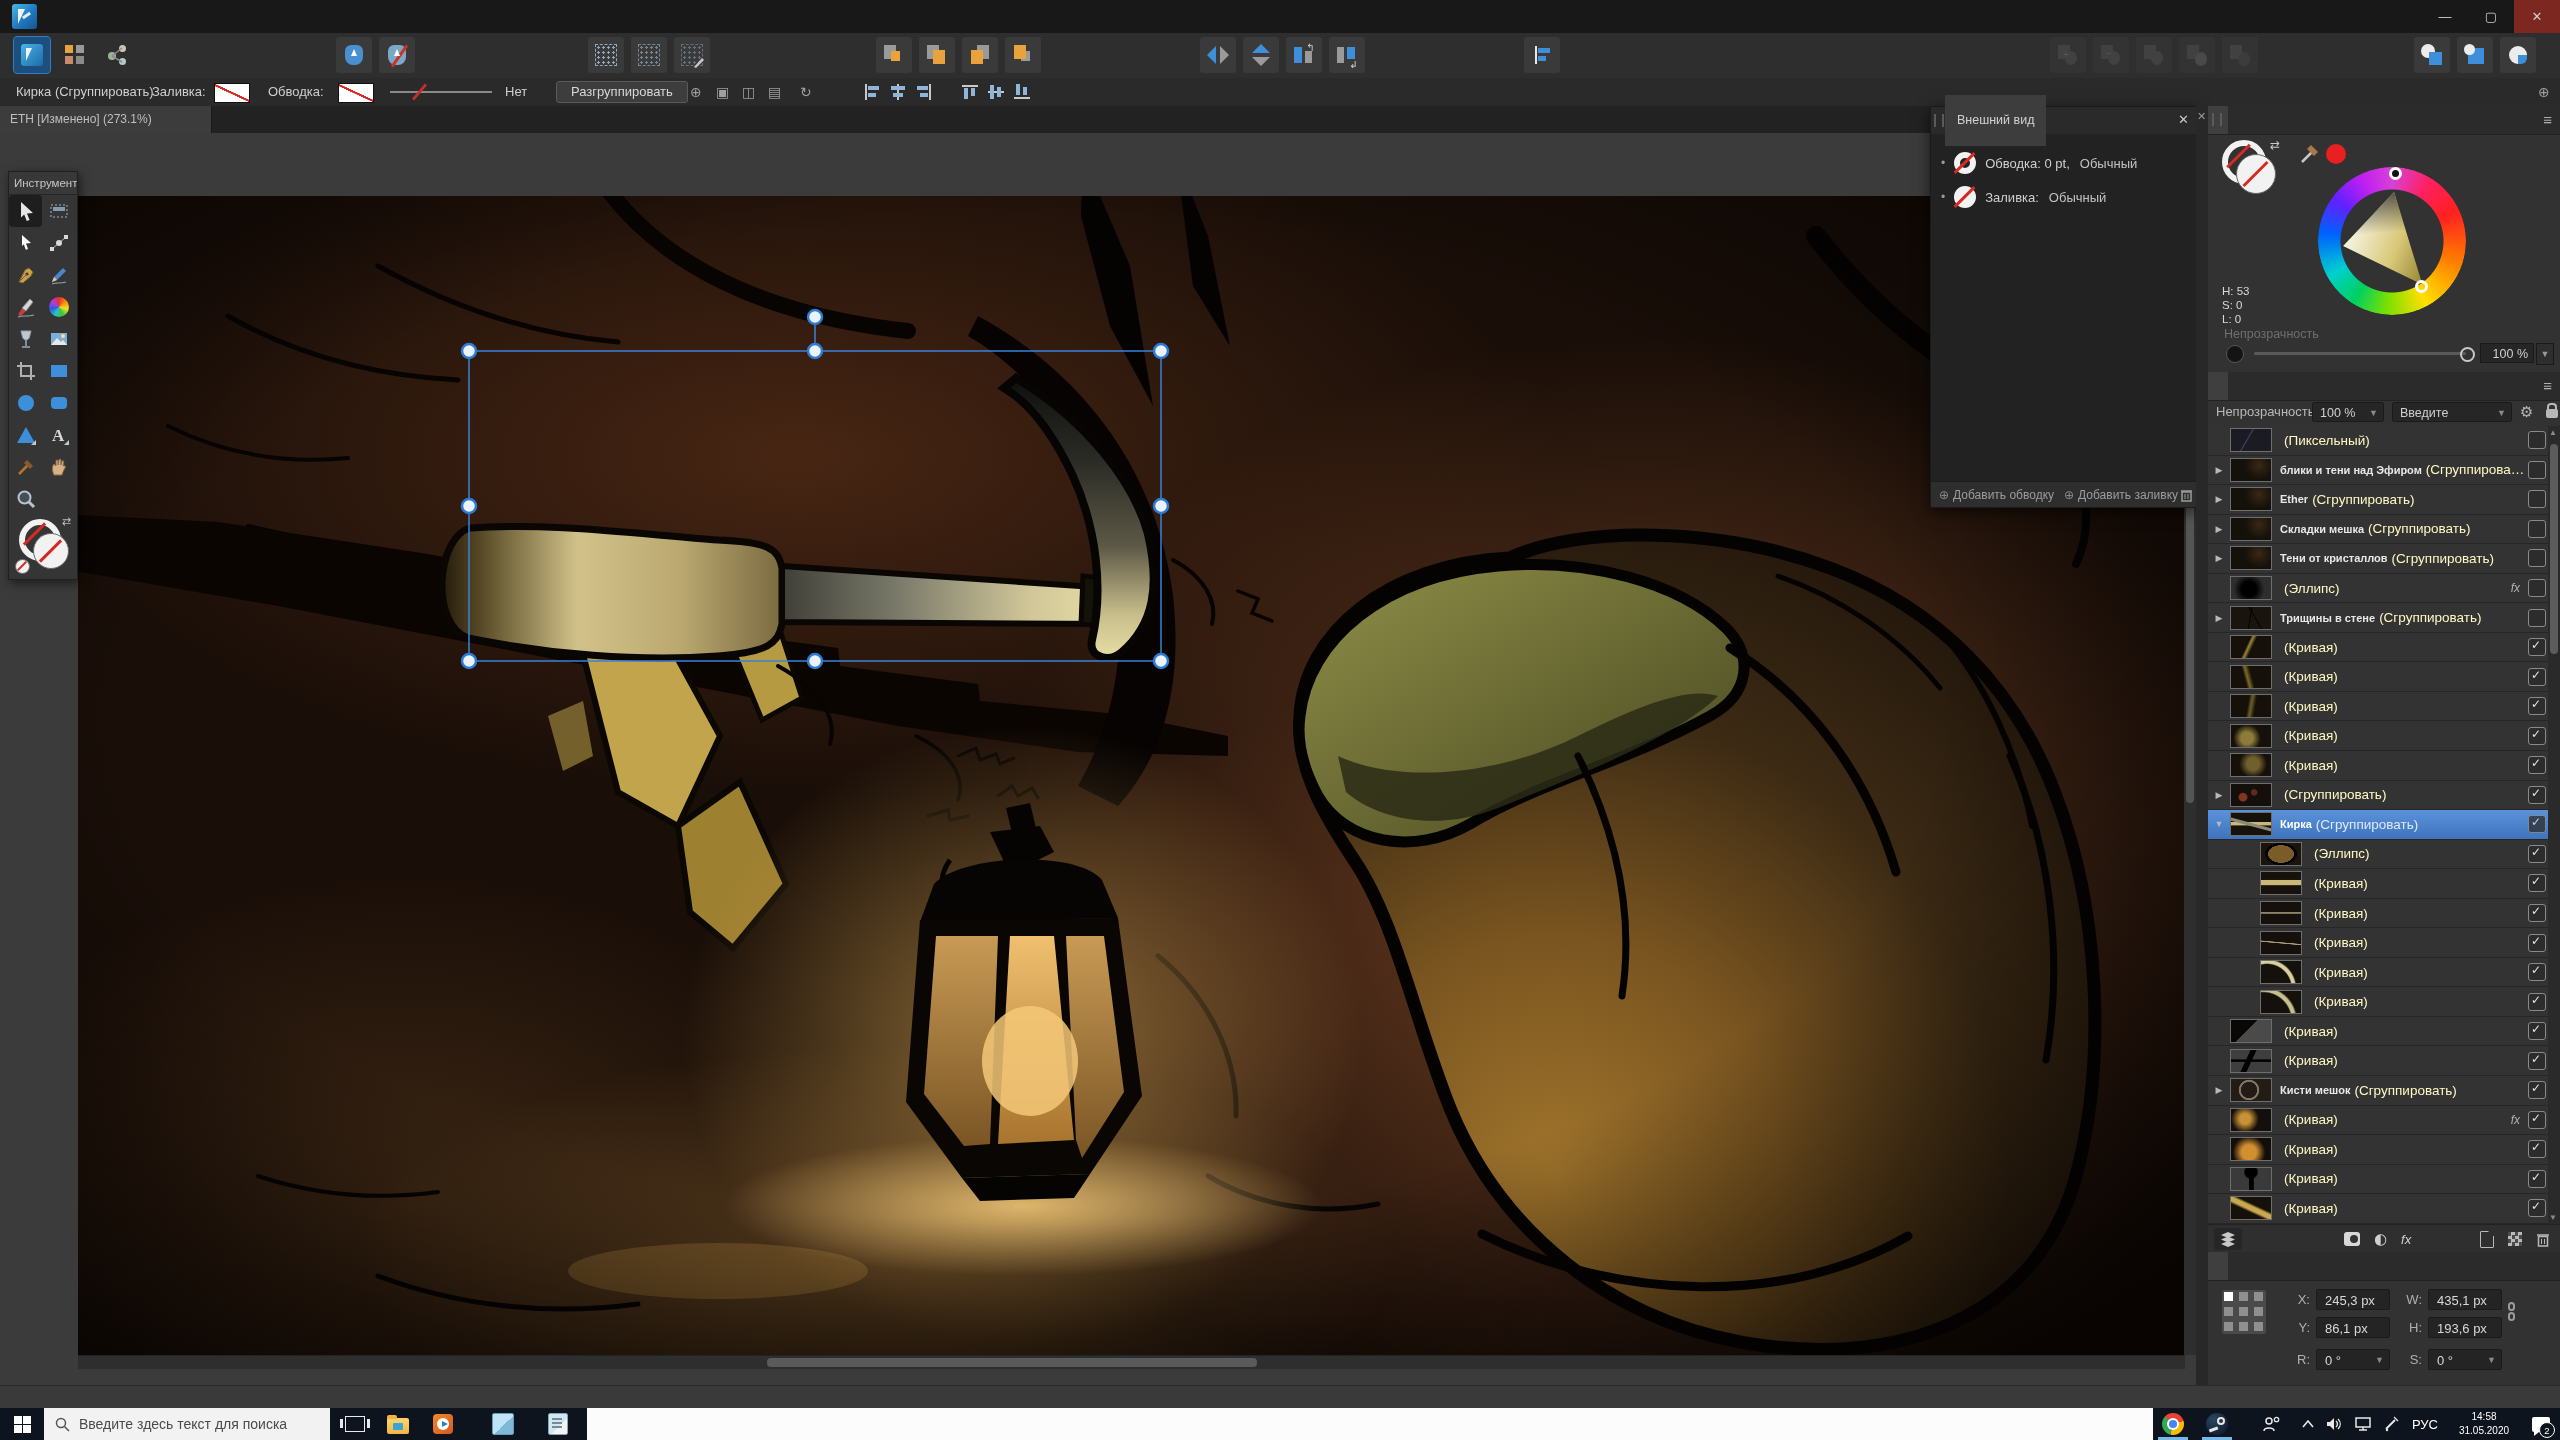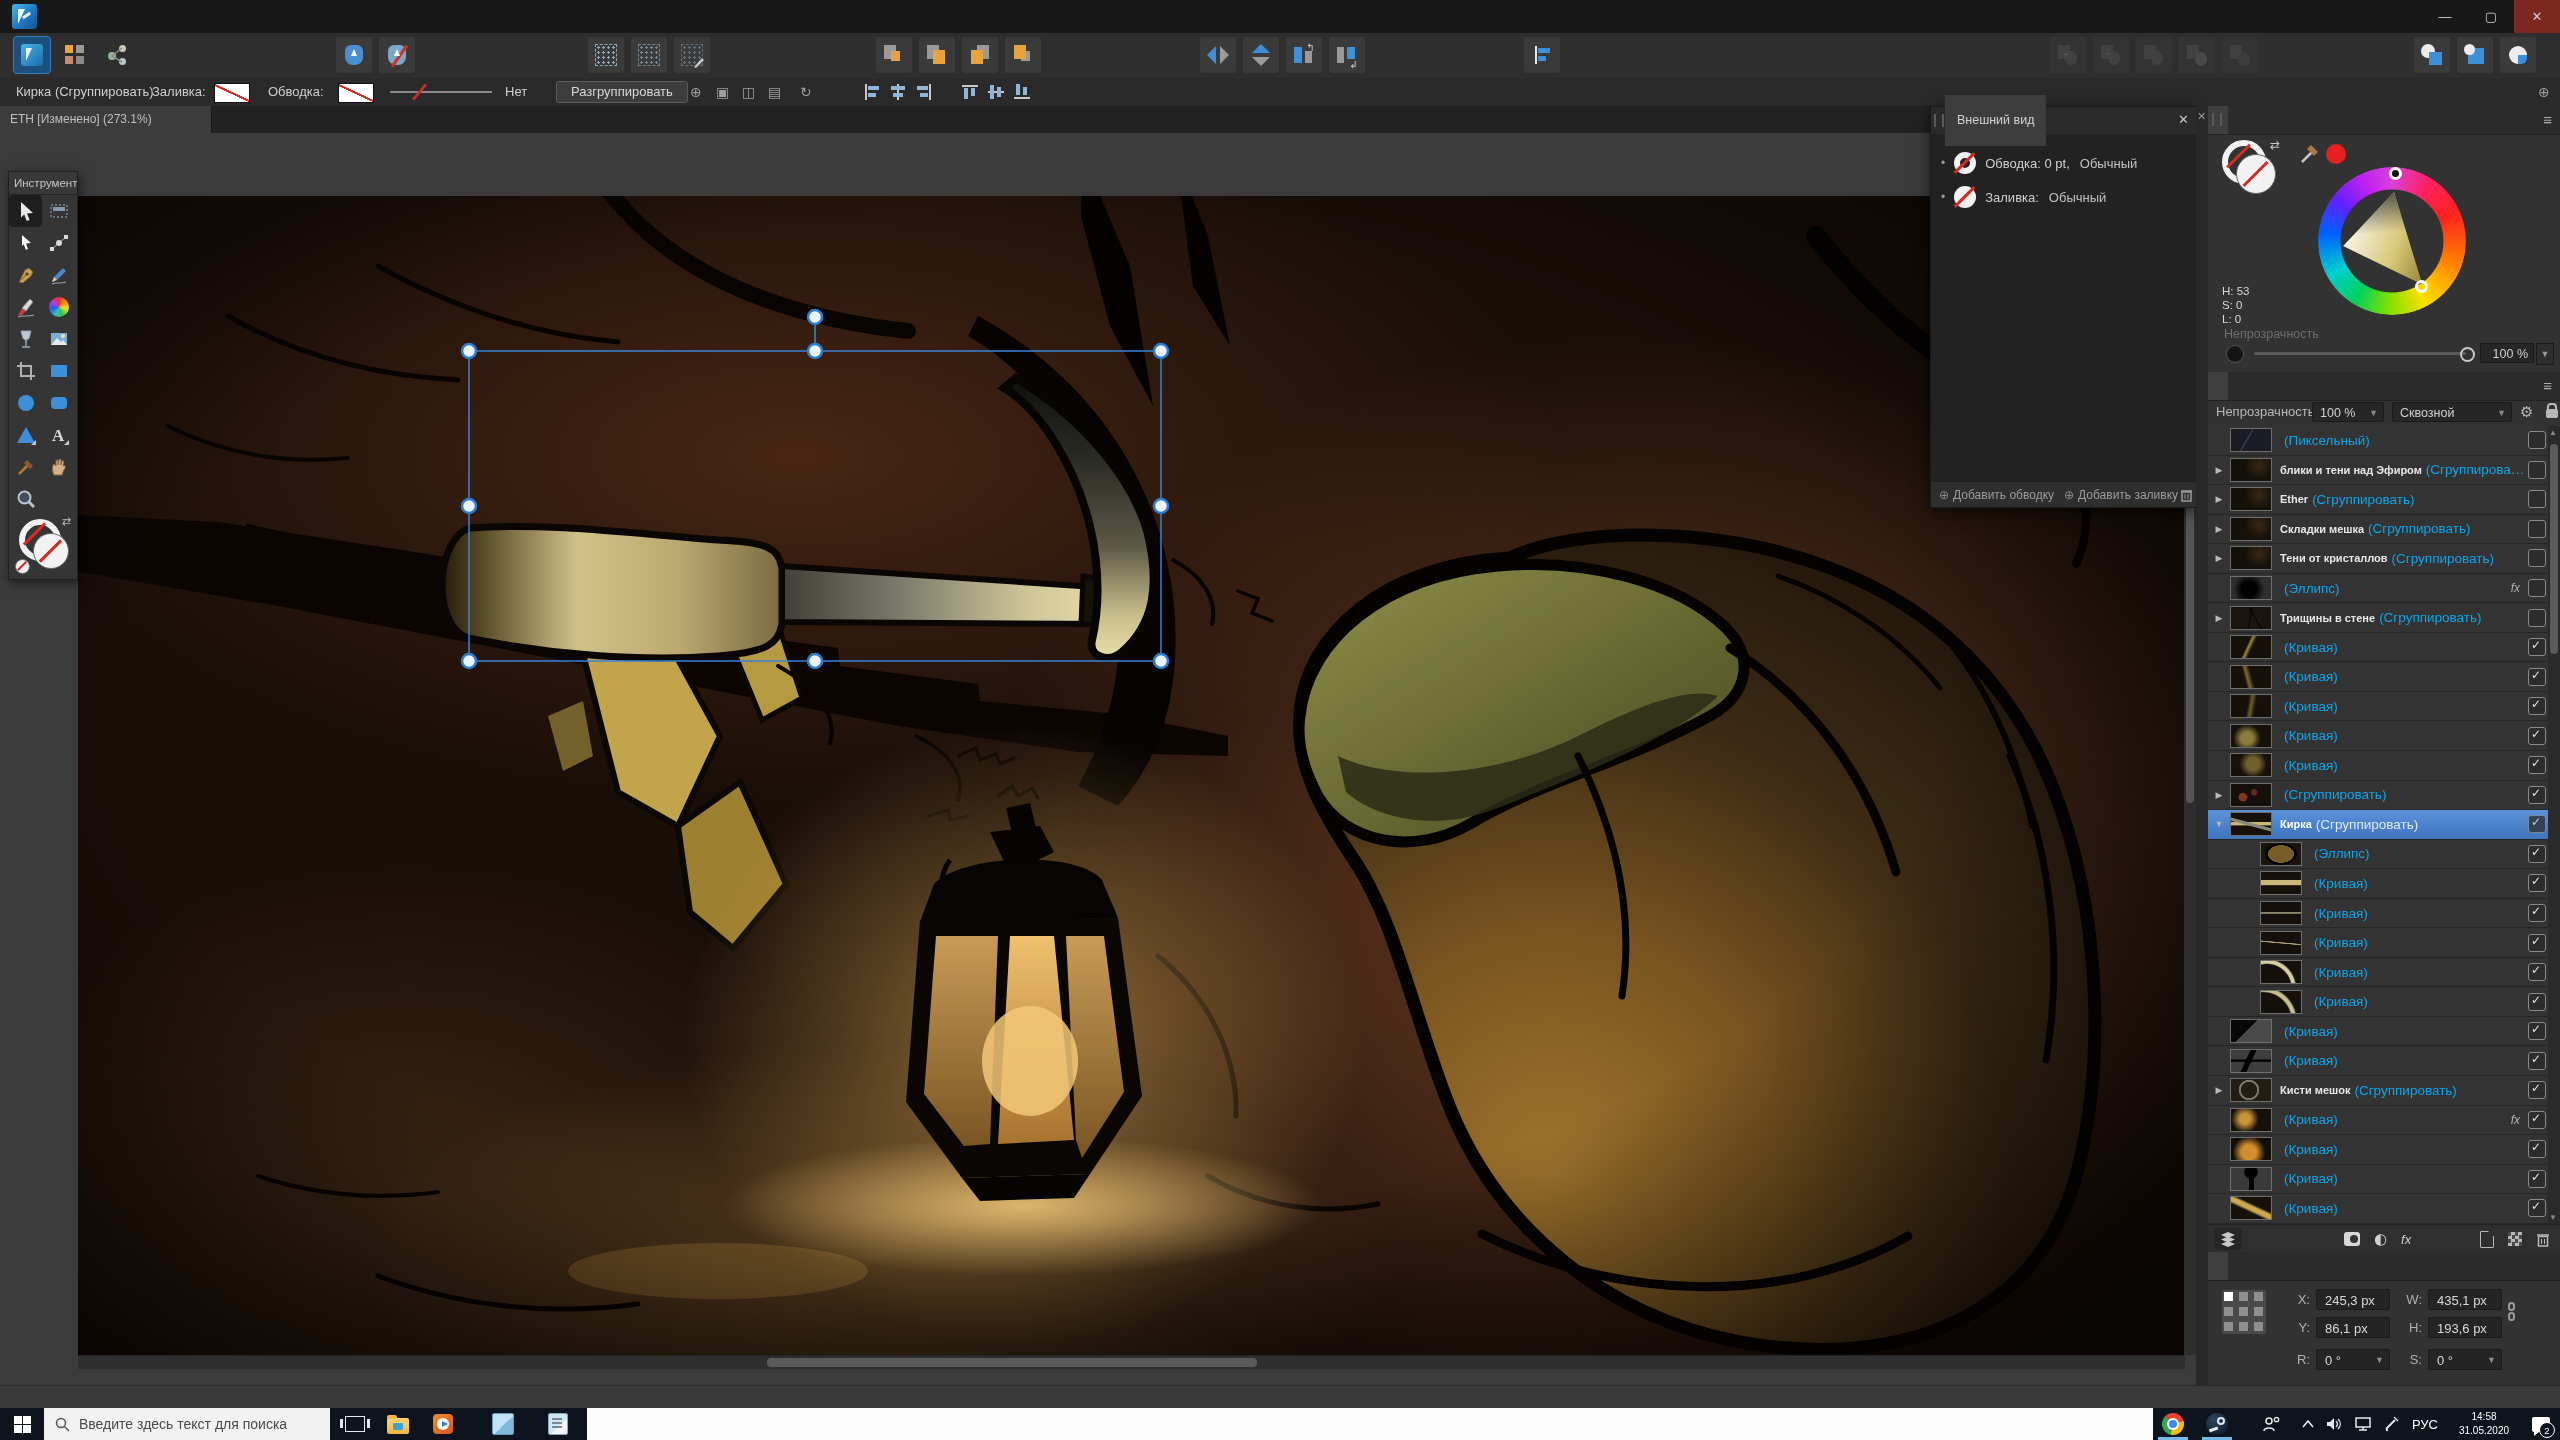--- a/index.html
+++ b/index.html
@@ -148,21 +148,21 @@
   .lockic:before{content:"";position:absolute;top:-6px;left:1px;width:6px;height:6px;border:2px solid #b8b8b8;border-bottom:none;border-radius:4px 4px 0 0;}
 
   #layerlist{position:absolute;left:0;top:320px;width:352px;height:798px;overflow:hidden;background:#2e2e2e;}
   .lrow{position:relative;height:29.55px;box-sizing:border-box;border-bottom:1px solid #262626;background:#333;display:flex;align-items:center;}
   .lrow.selected{background:linear-gradient(#5a92da,#3f74bd);}
   .larrow{width:22px;flex:0 0 22px;text-align:center;color:#b8b8b8;font-size:9px;}
   .lthumb{width:42px;height:24px;flex:0 0 42px;border:1px solid #6e6e6e;background:#17120d;margin-right:8px;box-sizing:border-box;}
   .lrow.indent .lthumb{margin-left:30px;}
   .ltitle{font-size:11px;font-weight:bold;color:#e8e8e8;white-space:nowrap;}
   .ltitle:empty{display:none;}
-  .lsuffix{font-size:13.5px;color:#0ea5e9;margin-left:4px;white-space:nowrap;overflow:hidden;}
+  .lsuffix{font-size:13.5px;color:#fef9c3;margin-left:4px;white-space:nowrap;overflow:hidden;}
   .lrow.selected .lsuffix{color:#dfe8f6;}
   .lrow.selected .ltitle{color:#fff;}
   .lfx{position:absolute;right:40px;font-style:italic;font-size:12px;color:#b0b0b0;visibility:hidden;}
   .lrow.fx .lfx{visibility:visible;}
   .lcheck{position:absolute;right:14px;width:16px;height:16px;border:1px solid #8a8a8a;border-radius:3px;background:#2c2c2c;}
   .lrow.checked .lcheck:after{content:"✓";position:absolute;left:2px;top:-1px;color:#e8e8e8;font-size:12px;}
   .lrow.selected .lcheck{opacity:.75;}
   #llscroll{position:absolute;right:0;top:320px;width:12px;height:798px;background:#2a2a2a;}
   #llscroll .thumb{position:absolute;left:2px;top:18px;width:8px;height:210px;background:#5c5c5c;border-radius:4px;}
   #llscroll .up,#llscroll .dn{position:absolute;left:1px;color:#8a8a8a;font-size:8px;}
@@ -900,21 +900,21 @@
     <span class="ptab active"></span>
         <span class="ptab"></span>
         <span class="ptab"></span>
         <span class="ptab"></span>
       </div>
     <span class="pmenu" style="top:271px">≡</span>
 
     <div id="layersopts">
       <span class="lab">Непрозрачность:</span>
       <span class="dropbox" style="left:104px;width:72px"><span>100 %</span><span class="car">▼</span></span>
-      <span class="dropbox" style="left:184px;width:120px"><span>Сквозной</span><span class="car">▼</span></span>
+      <span class="dropbox" style="left:184px;width:120px"><span>Введите</span><span class="car">▼</span></span>
       <span id="gearic">⚙</span>
       <span class="lockic"></span>
     </div>
 
     <div id="layerlist">
 
     <div class="lrow">
           <span class="larrow"></span>
           <span class="lthumb th-pixel"></span>
 

